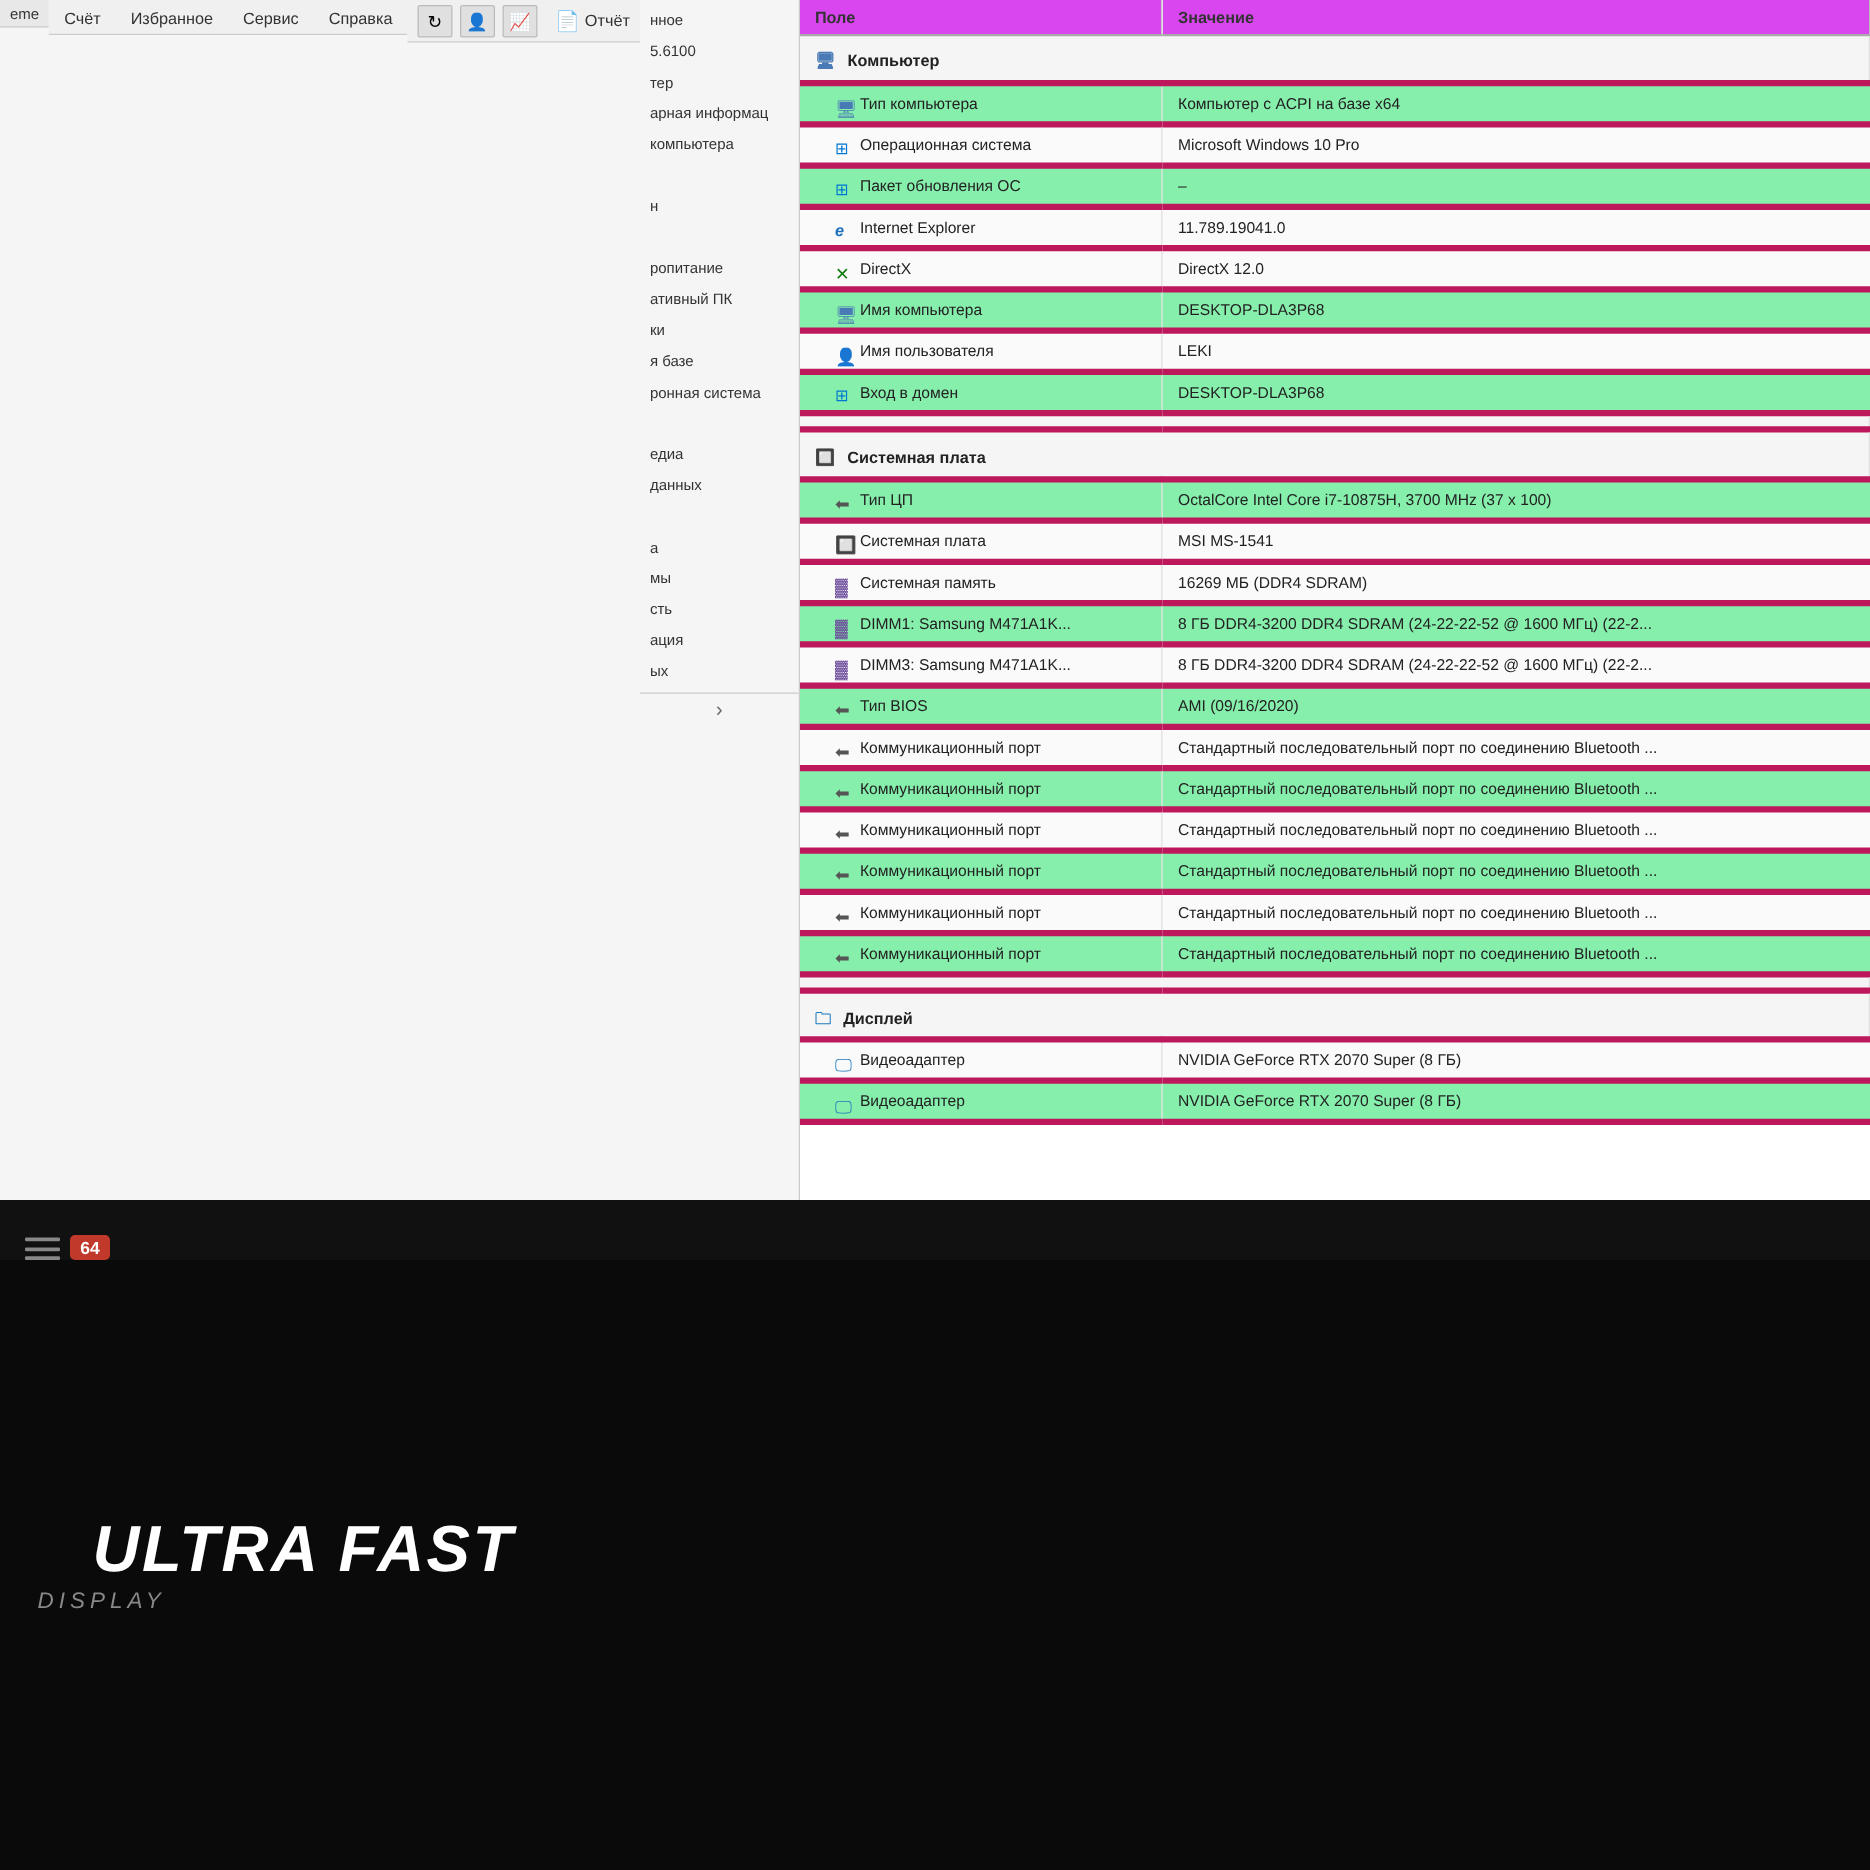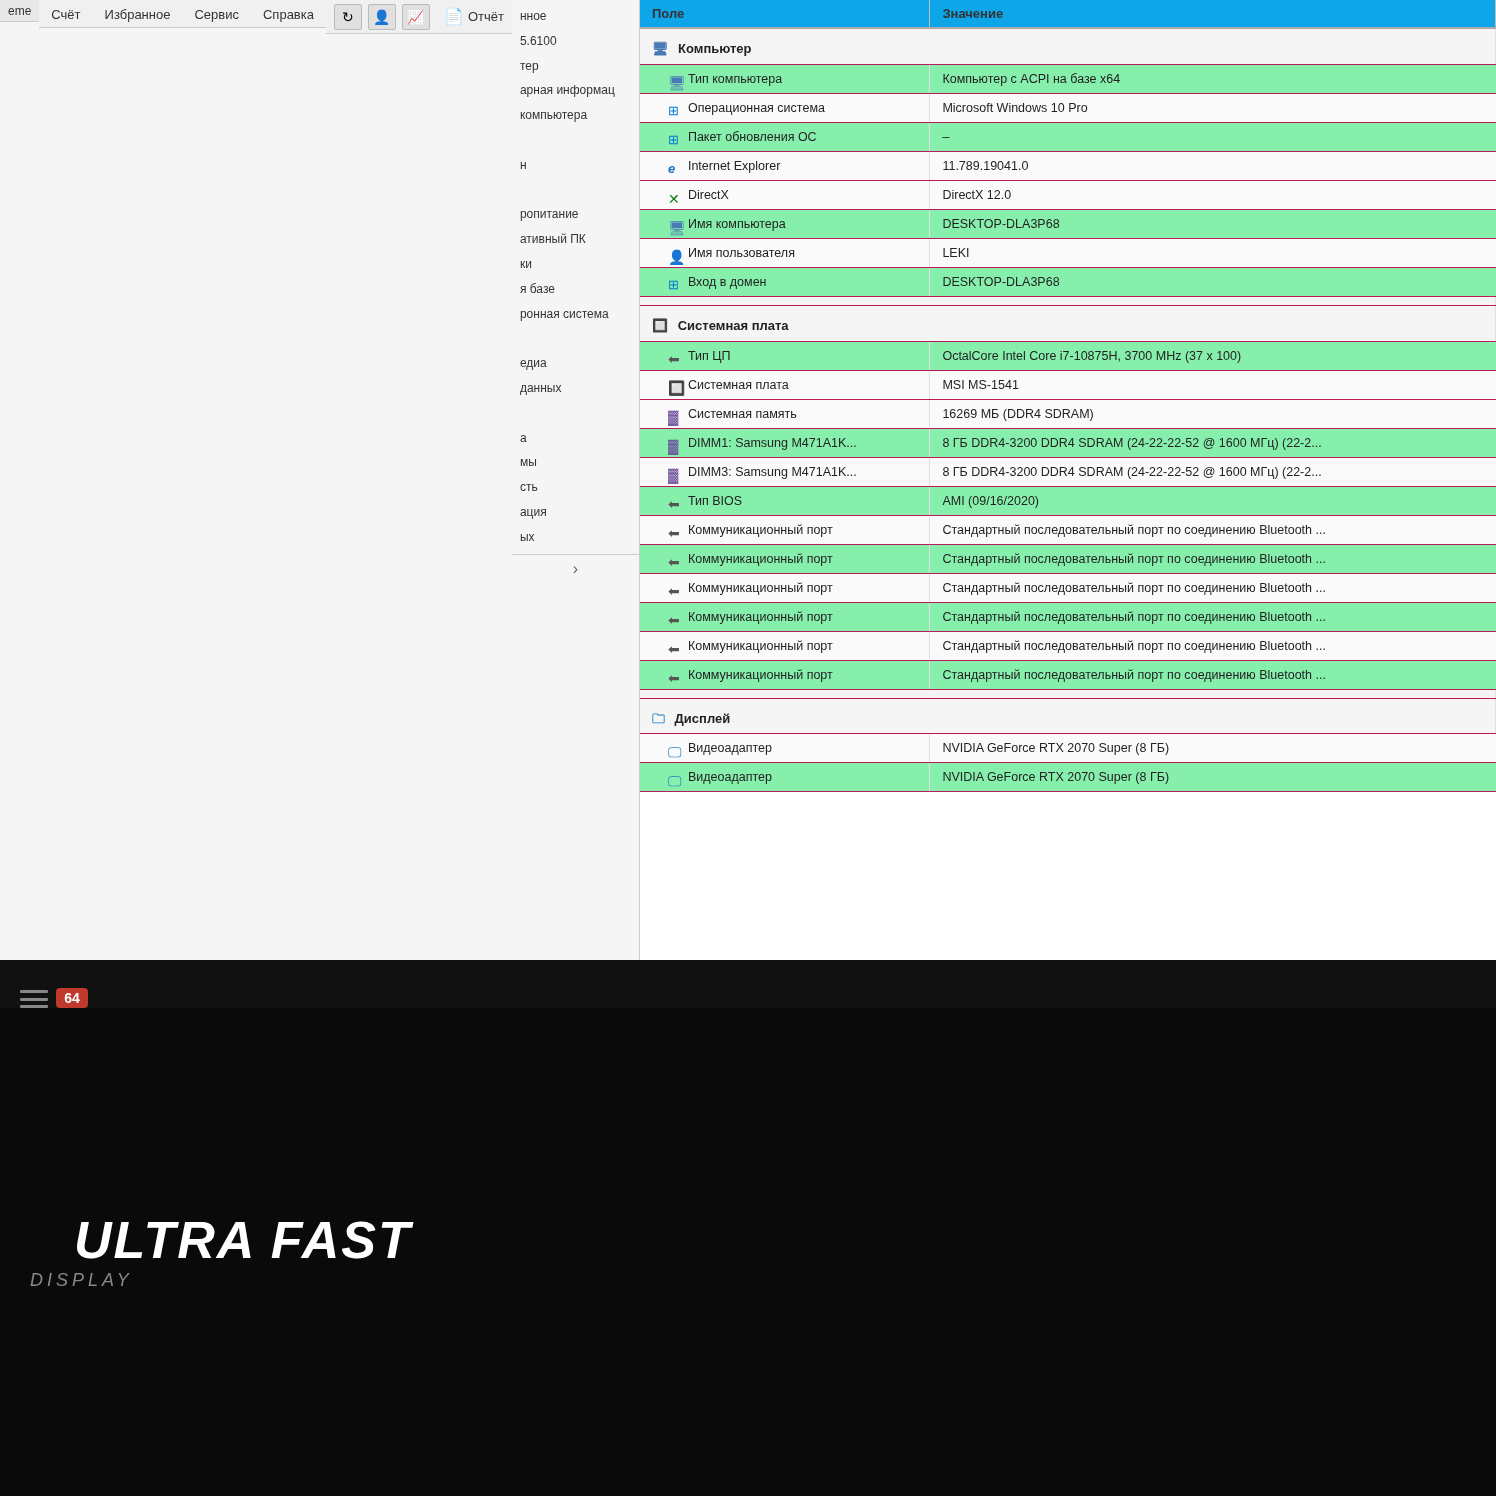--- a/index.html
+++ b/index.html
@@ -120,21 +120,21 @@
       overflow-y: auto;
     }
 
     
     .info-table {
       width: 100%;
       border-collapse: collapse;
     }
 
     .table-header {
-      background: #0ea5e9;
+      background: #d946ef;
       position: sticky;
       top: 0;
       z-index: 10;
     }
 
     .table-header th {
       padding: 6px 12px;
       text-align: left;
       font-weight: 600;
       font-size: 13px;
@@ -144,21 +144,21 @@
     }
 
     .table-header th:first-child {
       width: 290px;
     }
 
     .info-table td {
       padding: 4px 12px;
       font-size: 12.5px;
       color: #222;
-      border-bottom: 1px solid #be185d;
+      border-bottom: 5px solid #be185d;
       vertical-align: middle;
       line-height: 1.6;
     }
 
     .info-table td:first-child {
       width: 290px;
       border-right: 1px solid #e0e0e0;
     }
 
     .row-category > td {

